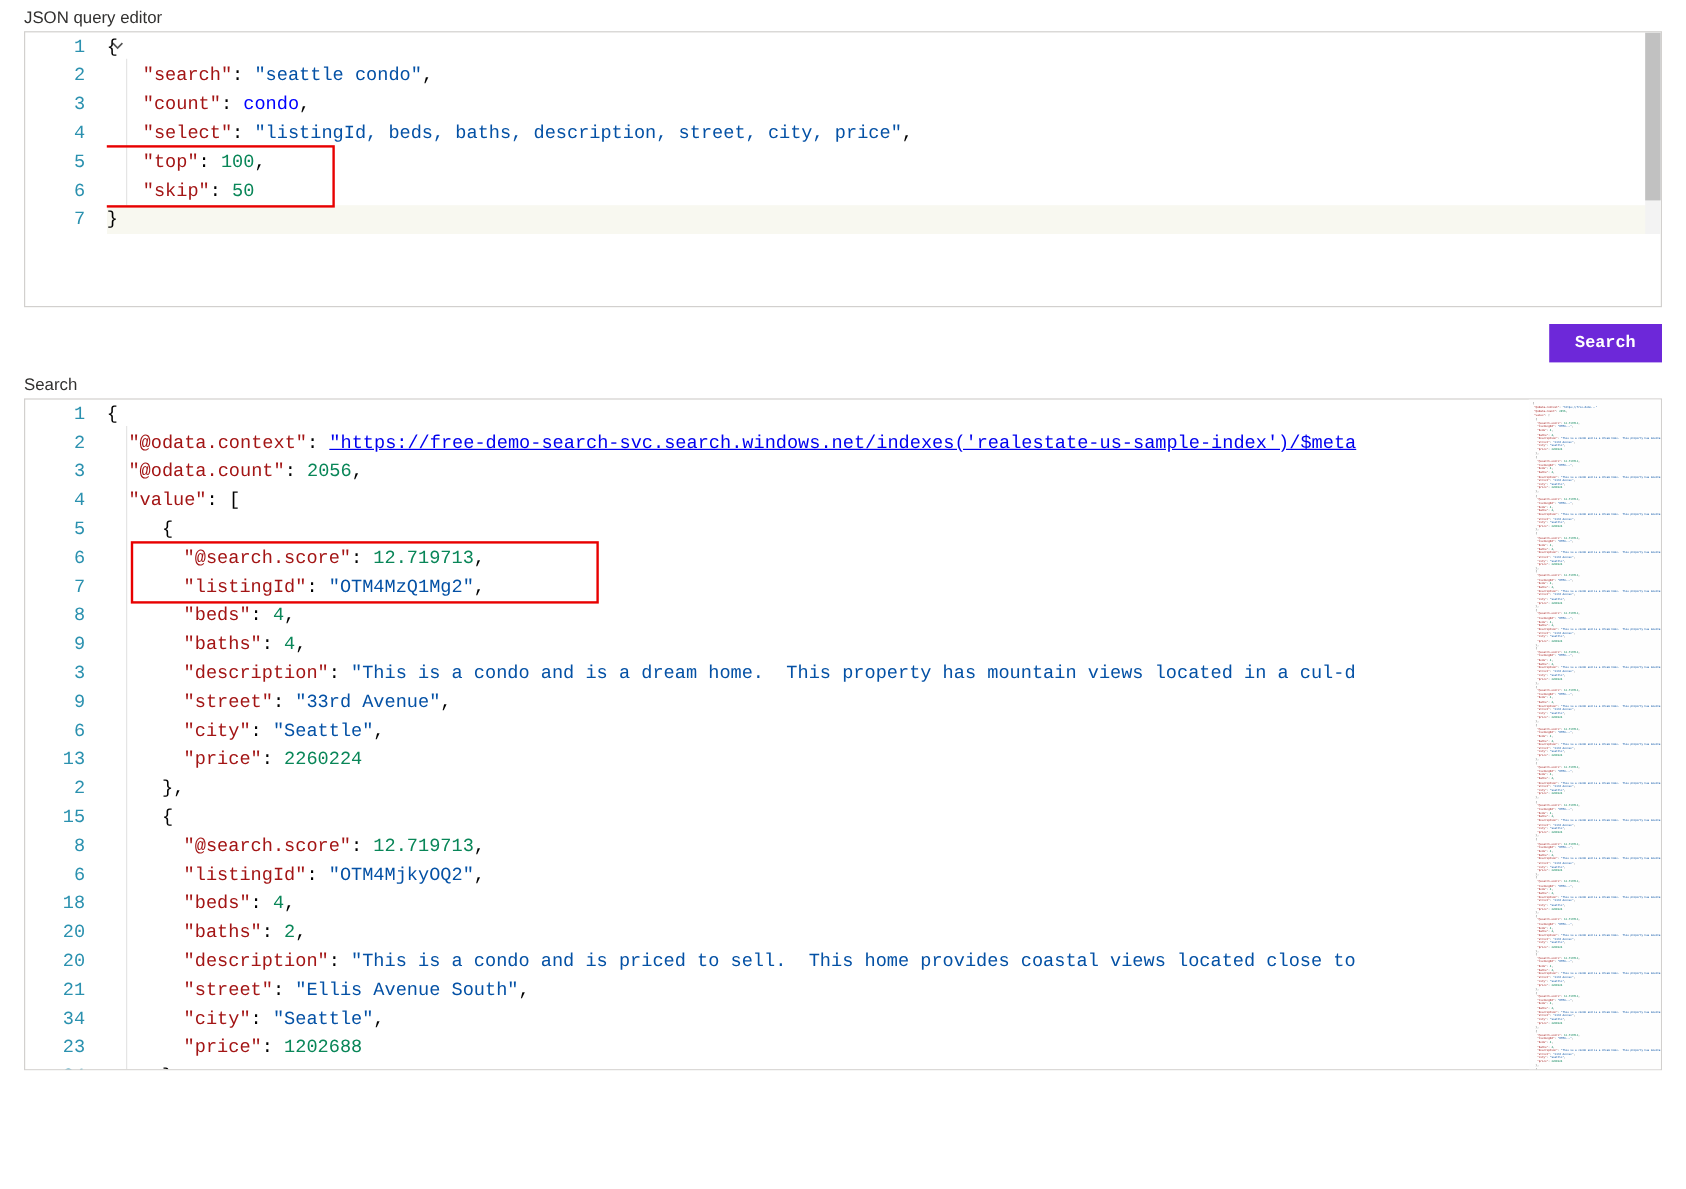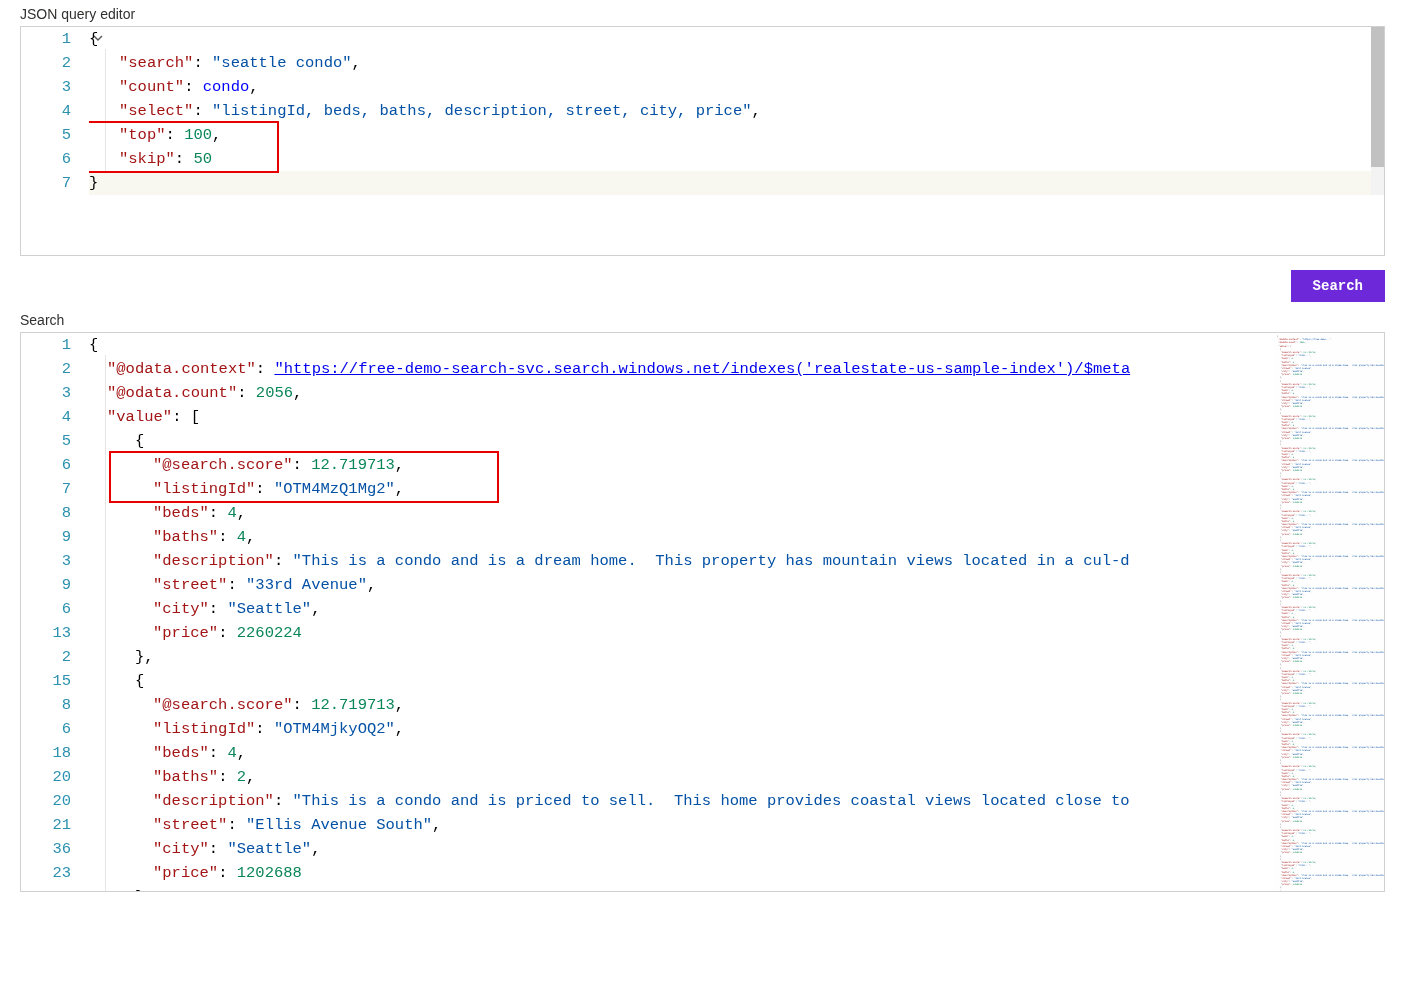--- a/index.html
+++ b/index.html
@@ -214,21 +214,21 @@
       <div class="ln">6</div>
       <div class="ln">13</div>
       <div class="ln">2</div>
       <div class="ln">15</div>
       <div class="ln">8</div>
       <div class="ln">6</div>
       <div class="ln">18</div>
       <div class="ln">20</div>
       <div class="ln">20</div>
       <div class="ln">21</div>
-      <div class="ln">36</div>
+      <div class="ln">34</div>
       <div class="ln">23</div>
       <div class="ln">24</div>
     </div>
     <div class="code-col">
       <div class="vline2"></div>
       <div class="code-line" style="padding-left:0;"><span class="tk-brace">{</span></div>
       <div class="code-line" style="padding-left:18px;"><span class="tk-str">"@odata.context"</span><span class="tk-punc">: </span><span class="tk-link">"https://free-demo-search-svc.search.windows.net/indexes('realestate-us-sample-index')/$meta</span></div>
       <div class="code-line" style="padding-left:18px;"><span class="tk-str">"@odata.count"</span><span class="tk-punc">: </span><span class="tk-num">2056</span><span class="tk-punc">,</span></div>
       <div class="code-line" style="padding-left:18px;"><span class="tk-str">"value"</span><span class="tk-punc">: </span><span class="tk-brace">[</span></div>
       <div class="code-line" style="padding-left:46px;"><span class="tk-brace">{</span></div>

